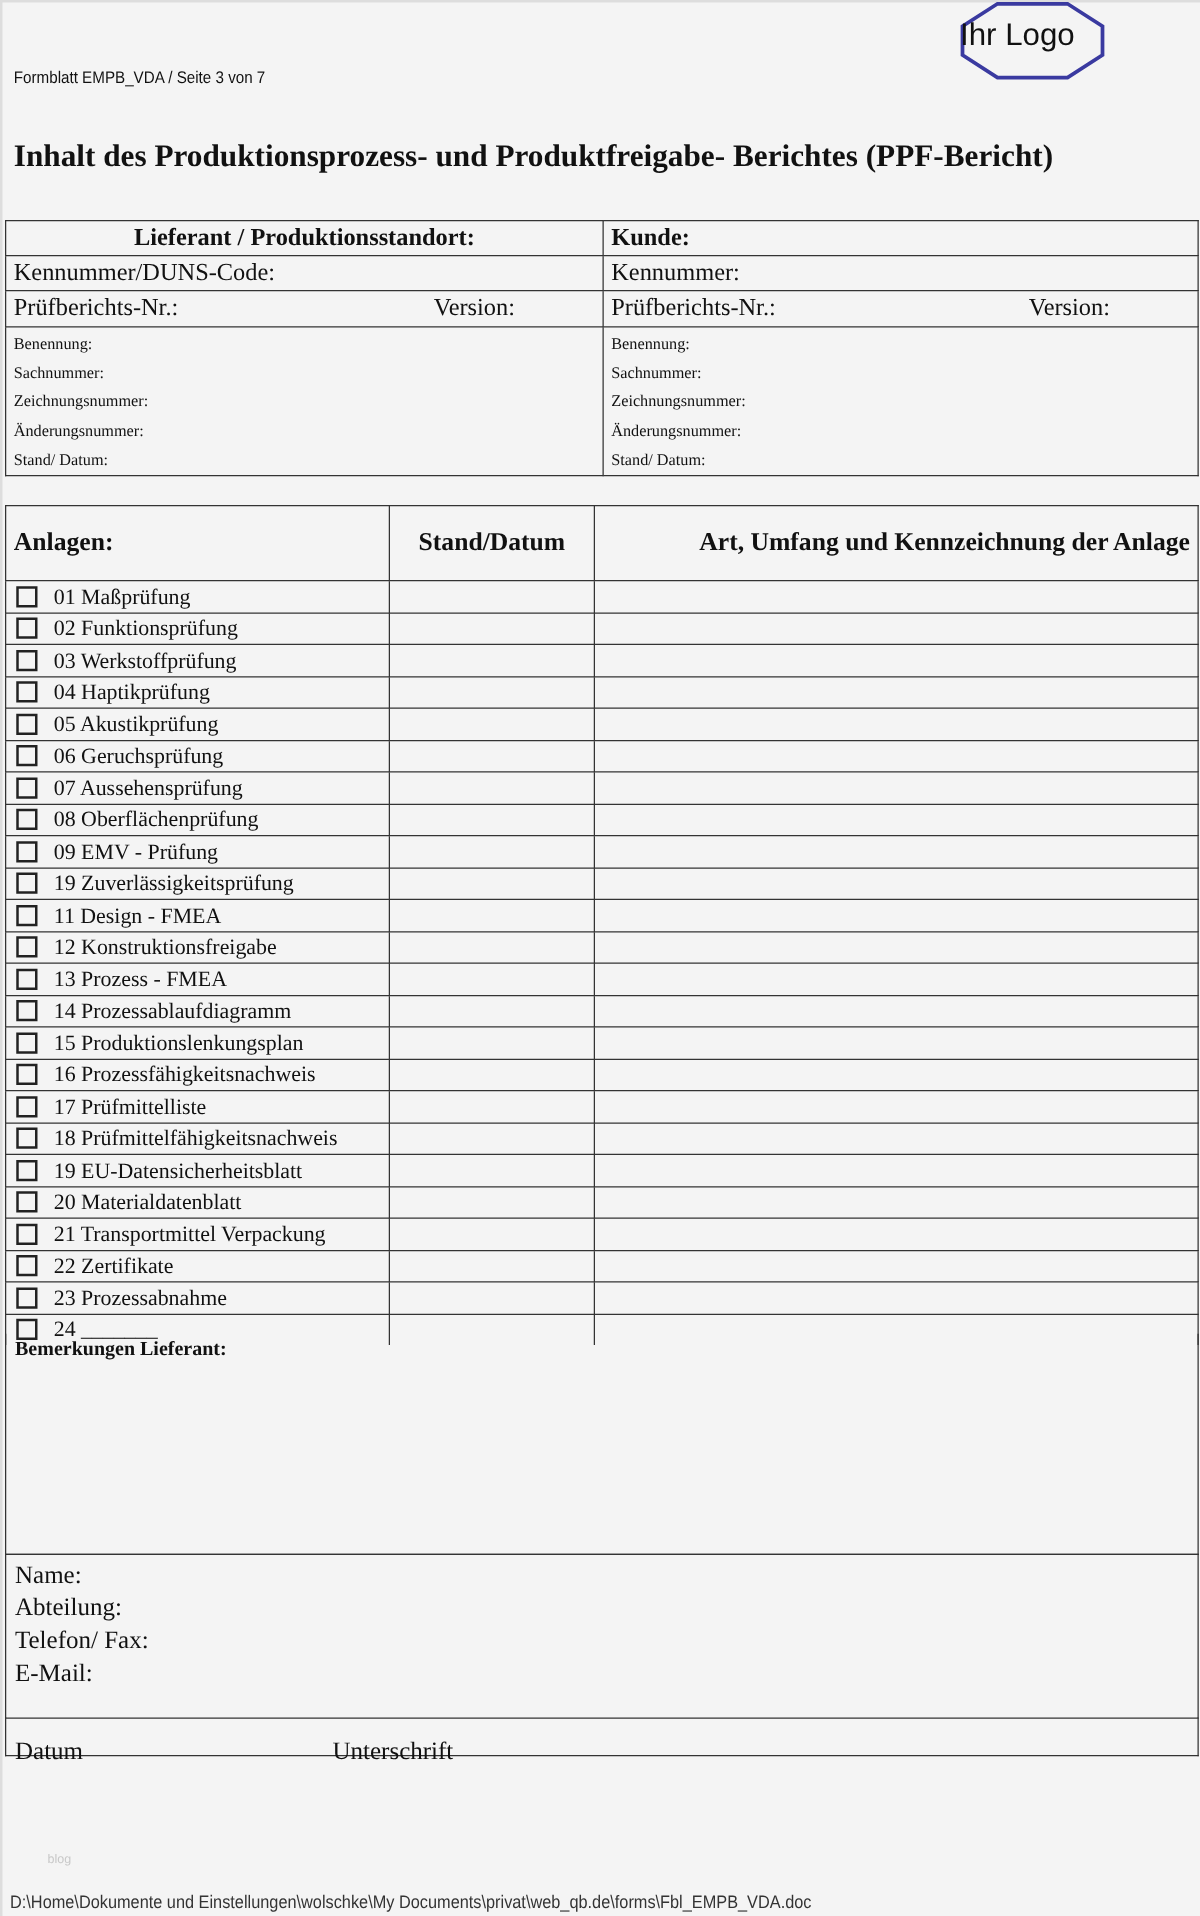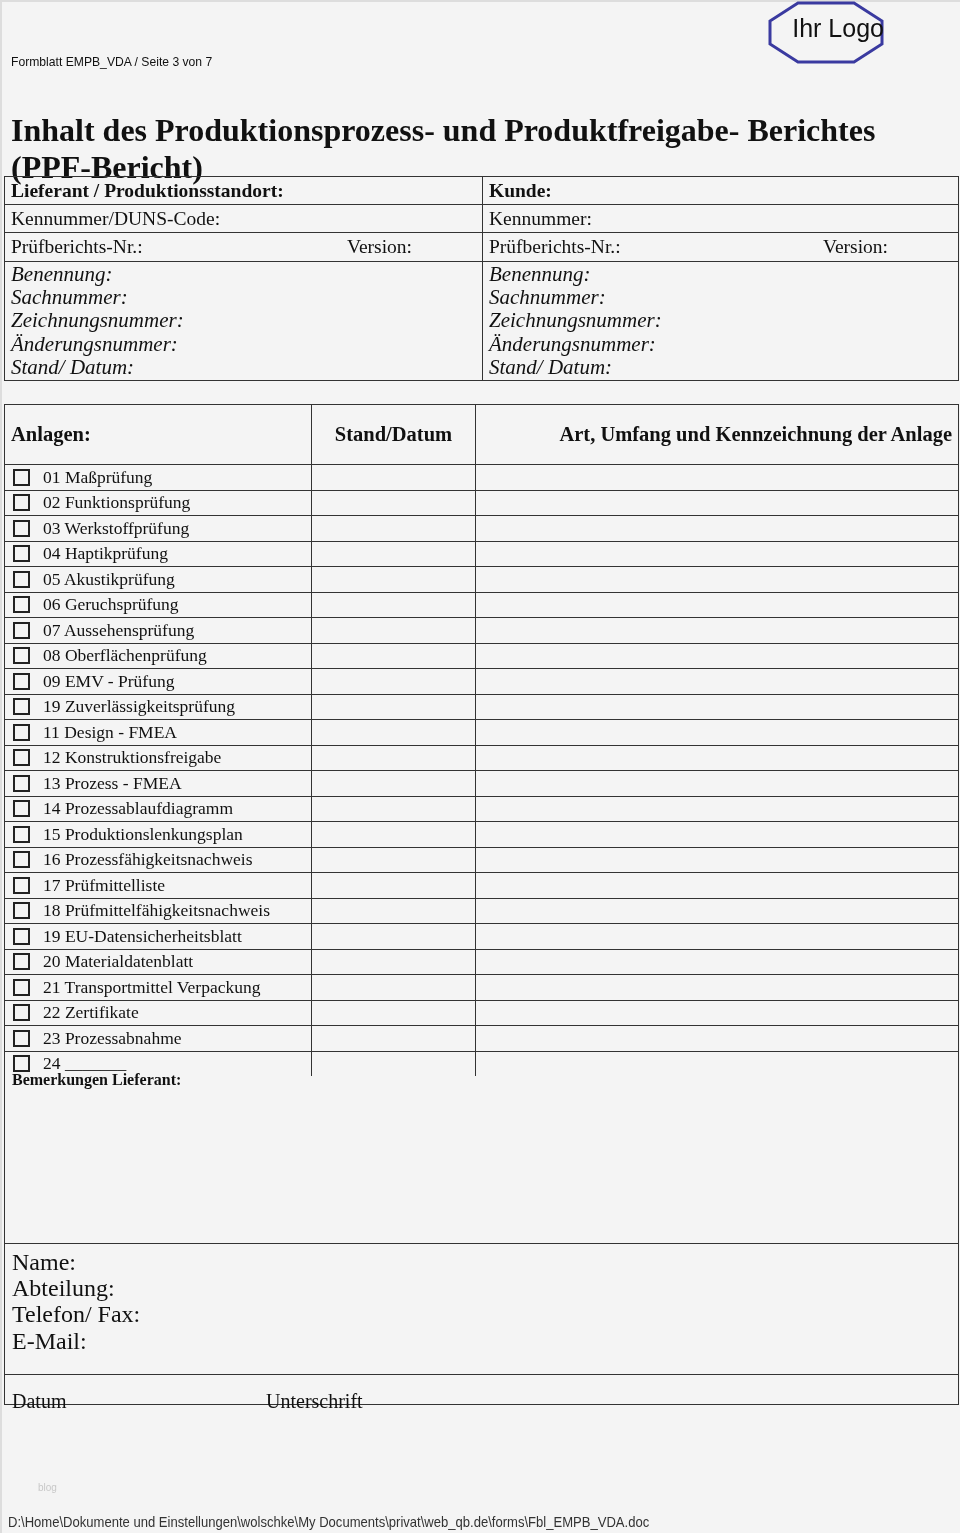--- a/index.html
+++ b/index.html
@@ -4,48 +4,48 @@
 <style>
   html, body { margin:0; padding:0; }
   body {
     width:960px; height:1533px; background:#f4f4f4; position:relative; overflow:hidden;
     font-family:"Liberation Serif", serif; color:#111;
   }
   .page-edge { position:absolute; left:0; top:0; width:958px; height:1531px; border-left:2px solid #ddd; border-top:2px solid #ddd; }
   .header-line { position:absolute; left:11px; top:54px; font-family:"Liberation Sans", sans-serif; font-size:13.5px; transform:scaleX(0.9); transform-origin:left; }
   .logo { position:absolute; left:768px; top:1px; width:116px; height:63px; }
   .logo svg { position:absolute; left:0; top:0; }
-  .logo-text { position:absolute; left:0; top:13px; width:116px; text-align:right; font-family:"Liberation Sans", sans-serif; font-size:25px; color:#111; }
-  .title { position:absolute; left:11px; top:112px; font-size:32px; font-weight:bold; }
+  .logo-text { position:absolute; left:0; top:13px; width:116px; text-align:left; font-family:"Liberation Sans", sans-serif; font-size:25px; color:#111; }
+  .title { position:absolute; left:11px; top:112px; font-size:25px; font-weight:bold; }
 
   table { border-collapse:collapse; position:absolute; }
   .info { left:4px; top:176px; width:955px; }
   .info td { border:1.5px solid #333; padding:0 6px; font-size:19.5px; vertical-align:top; }
   .info td.split { border-left:1.5px solid #333; }
   .info .row1 td { height:27px; line-height:27px; }
   .info .row2 td { height:27px; line-height:27px; }
   .info .row3 td { height:28px; line-height:28px; }
-  .info .multi { font-size:21px; line-height:23.2px; padding-top:1px; padding-bottom:1px;font-style:italic; }
+  .info .multi { font-size:13px; line-height:23.2px; padding-top:1px; padding-bottom:1px; }
   .pair { display:flex; justify-content:space-between; padding-right:64px; }
 
   .anl { left:4px; top:404px; width:955px; }
   .anl th, .anl td { border:1.5px solid #333; }
   .anl th { height:37px; font-size:20.5px; font-weight:bold; text-align:left; padding:11px 6px; }
   .anl th.c2 { text-align:center; }
   .anl th.c3 { text-align:right; }
   .anl td { height:24.5px; padding:0; font-size:17.5px; }
   .anl td.c1 { padding-left:8px; white-space:nowrap; }
   .cb { display:inline-block; width:17px; height:17px; border:2px solid #222; box-sizing:border-box; vertical-align:-3px; margin-right:13px; background:#f4f4f4; }
   .col1 { width:294px; } .col2 { width:151px; }
   .anl tr.last td { border-bottom:none; }
 
   .bem { position:absolute; left:4px; top:1067px; width:953px; height:176px; border:1.5px solid #333; border-top:none; }
   .bem-label { position:absolute; left:7px; top:4px; font-size:16px; font-weight:bold; }
   .contact { position:absolute; left:4px; top:1243px; width:953px; height:130px; border:1.5px solid #333; }
-  .contact div { position:absolute; left:7px; font-size:24px; }
+  .contact div { position:absolute; left:7px; font-size:20px; }
   .sign { position:absolute; left:4px; top:1374px; width:953px; height:30px; border:1.5px solid #333; border-top:none; }
   .sign span { position:absolute; top:16px; font-size:20px; }
   .watermark { position:absolute; left:38px; top:1482px; font-family:"Liberation Sans", sans-serif; font-size:10px; color:#c8c8c8; }
   .footer { position:absolute; left:8px; top:1514px; font-family:"Liberation Sans", sans-serif; font-size:14.5px; color:#333; transform:scaleX(0.9); transform-origin:left; white-space:nowrap; }
 </style>
 </head>
 <body>
 
 <div class="page-edge"></div>
 
@@ -56,21 +56,21 @@
     <polygon points="30,2 86,2 114,20 114,43 86,61 30,61 2,43 2,20" fill="none" stroke="#3a3aa0" stroke-width="3"></polygon>
   </svg>
   <div class="logo-text">Ihr Logo</div>
 </div>
 
 <div class="title">Inhalt des Produktionsprozess- und Produktfreigabe- Berichtes (PPF-Bericht)</div>
 
 <table class="info">
   <tbody>
       <tr class="row1">
-    <td style="width:465px;font-weight:bold;">Lieferant / Produktionsstandort:</td>
+    <td style="width:465px;font-weight:bold;text-align:center;">Lieferant / Produktionsstandort:</td>
     <td class="split" style="font-weight:bold;">Kunde:</td>
   </tr>
   <tr class="row2">
     <td>Kennummer/DUNS-Code:</td>
     <td class="split">Kennummer:</td>
   </tr>
   <tr class="row3">
     <td>
       <div class="pair">
             <span>Prüfberichts-Nr.:</span>

